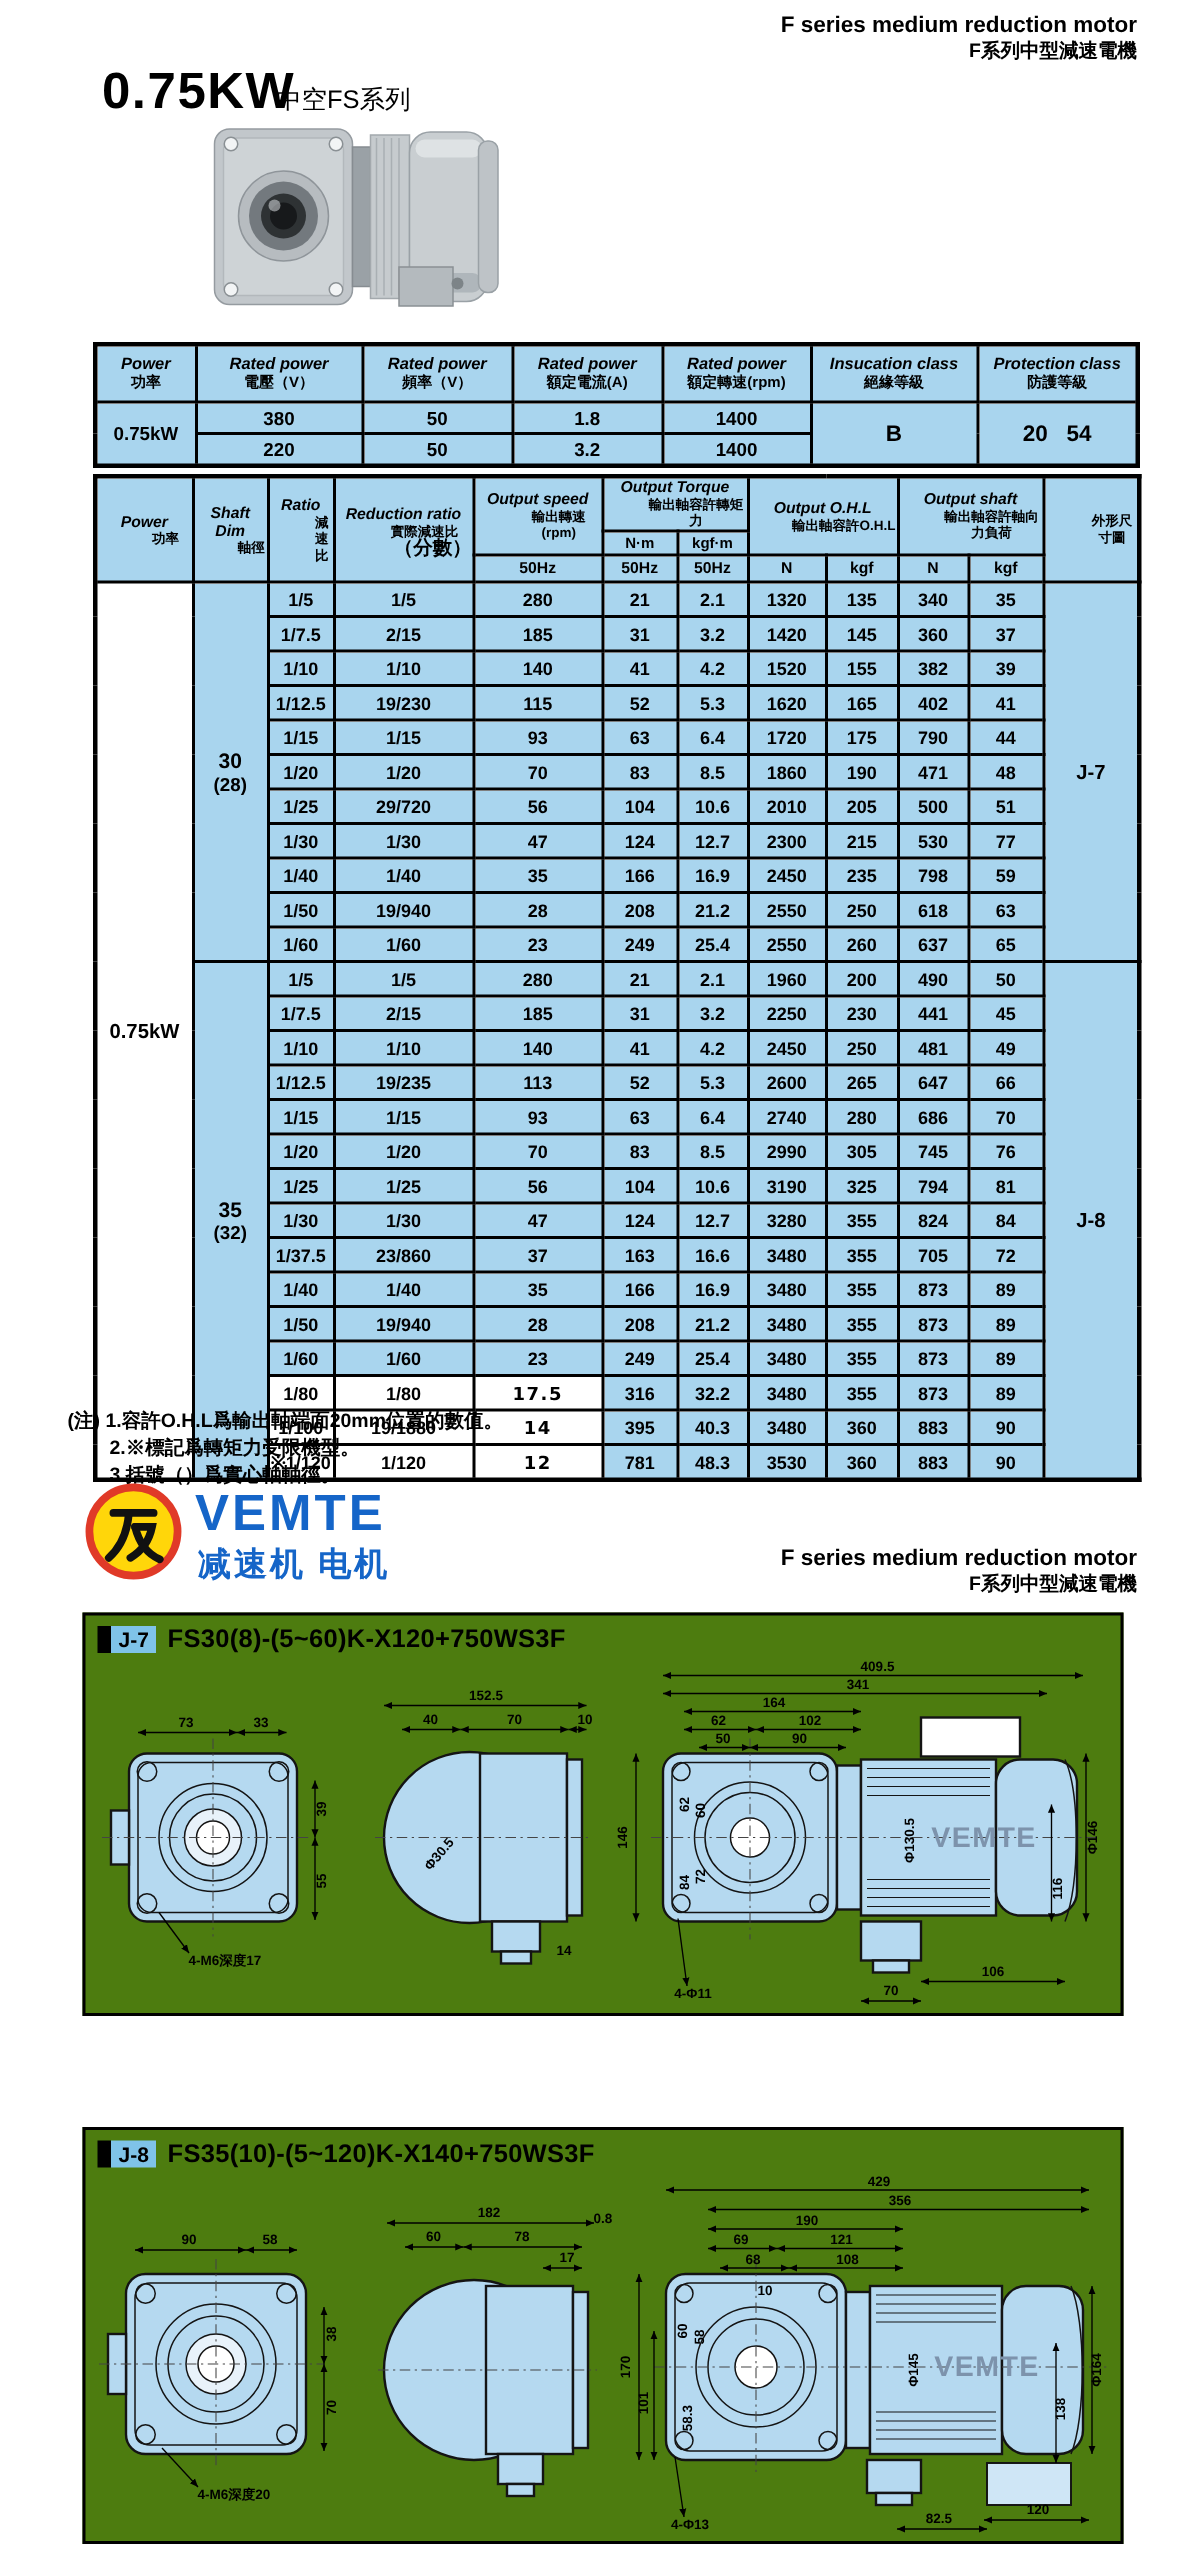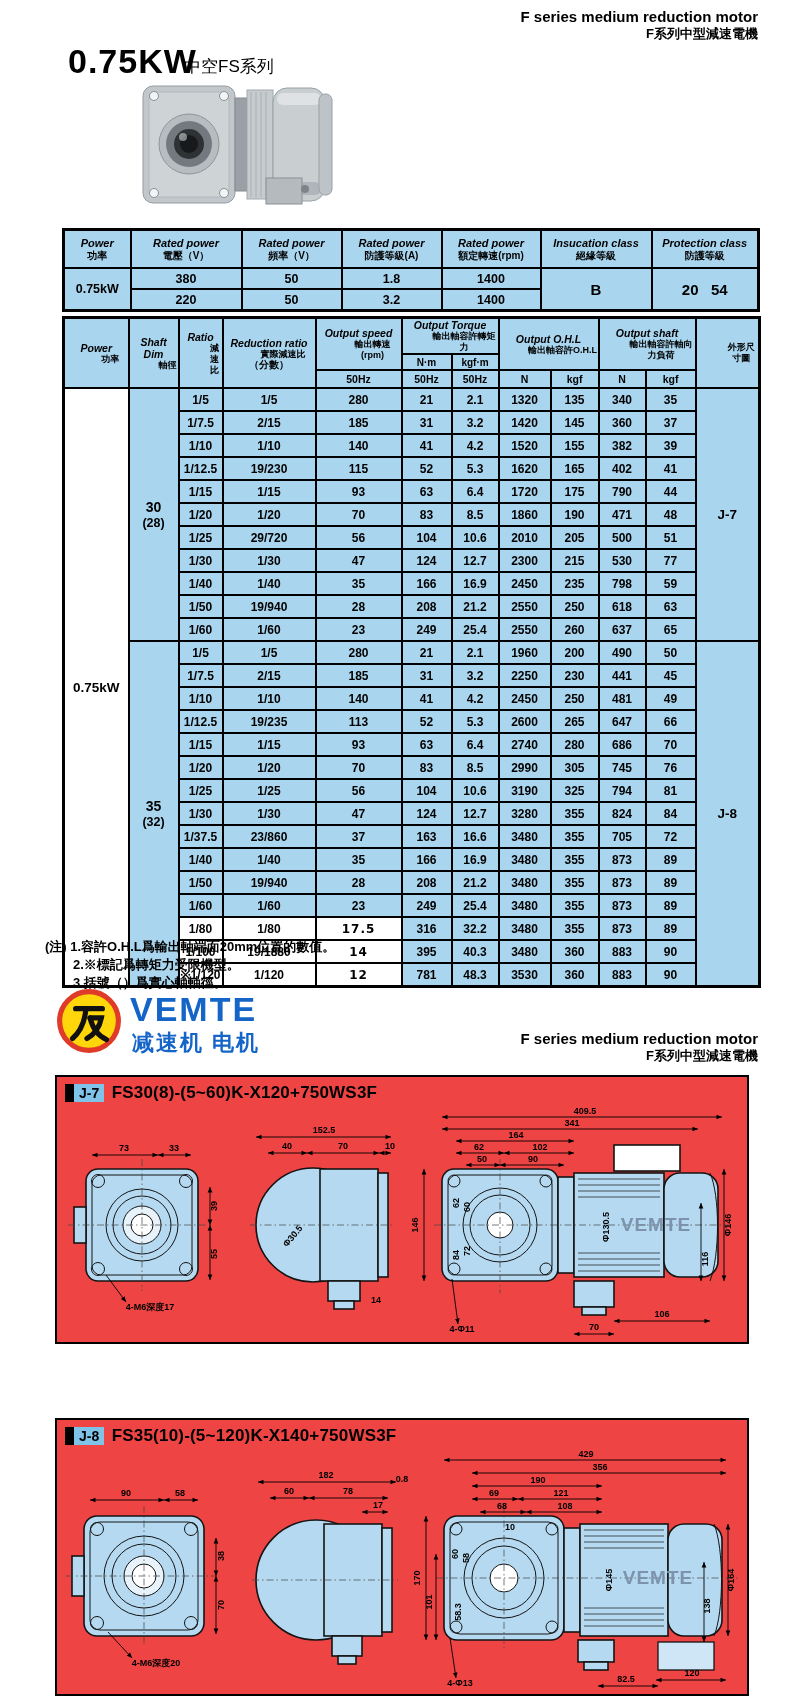--- a/index.html
+++ b/index.html
@@ -20,42 +20,42 @@
   .t1{left:62px;top:228px;width:695px;border:3px solid #000;}
   .t2{left:62px;top:316px;width:696px;border:3px solid #000;}
   .t1 th,.t1 td,.t2 th,.t2 td{border:2px solid #000;background:#a9d5ee;text-align:center;
       vertical-align:middle;padding:0;font-weight:bold;color:#000;overflow:hidden;}
   .t1 th{height:36px;}
   .t1 td{height:19px;font-size:12.5px;}
   .t1 .big{font-size:15px;}
   .pre{white-space:pre;}
   th .en{font-size:11px;line-height:13px;display:block;font-style:italic;}
   th .zh{font-size:10px;line-height:12px;display:block;}
-  th .zh2{font-size:10px;line-height:10px;display:block;}
+  th .zh2{font-size:13px;line-height:10px;display:block;text-align:right;}
   .t2 tr.h1 th{height:28px;}
   .t2 tr.h1 th .en{font-size:10.5px;line-height:12px;}
   .t2 tr.h1 th .zh{font-size:9px;line-height:11px;margin-left:28px;}
   .t2 tr.h2 th{height:14px;font-size:10px;}
   .t2 tr.h3 th{height:16px;font-size:10.5px;}
   .t2 td{height:21px;font-size:12px;}
   .t2 .pcell{background:#fff;font-size:13.5px;}
   .t2 .shaftcell{font-size:14px;line-height:16px;}
   .t2 .shaftcell .sub{font-size:12.5px;}
   .t2 .wht{background:#fff;margin-left:24px;}
   .t2 .alt{font-family:"DejaVu Sans",sans-serif;font-weight:600;letter-spacing:1px;}
   .t2 .dimcell{font-size:13.5px;}
   
   .notes{position:absolute;left:45px;top:938px;font-size:13px;font-weight:bold;line-height:18px;}
   .notes .ind{padding-left:28px;}
   
   .logo-svg{position:absolute;left:56px;top:988px;}
   .brand{position:absolute;left:130px;top:990px;font-size:34px;font-weight:bold;color:#1565c8;letter-spacing:2px;}
   .brand-sub{position:absolute;left:132px;top:1028px;font-size:22px;font-weight:bold;color:#1565c8;letter-spacing:2px;}
   
-  .dwg{position:absolute;left:55px;width:690px;background:#ef4444;border:2.5px solid #000;}
+  .dwg{position:absolute;left:55px;width:690px;background:#4d7c0f;border:2.5px solid #000;}
   .dwg-j7{top:1075px;height:265px;}
   .dwg-j8{top:1418px;height:274px;}
   .dwg-titlebar{position:absolute;left:8px;top:6px;height:20px;}
   .chipblk{display:inline-block;width:9px;height:18px;background:#000;vertical-align:middle;}
   .chip{display:inline-block;background:#7fc3e8;color:#000;font-size:14px;font-weight:bold;
         padding:1px 5px;vertical-align:middle;}
   .dwg-title{display:inline-block;font-size:17px;font-weight:bold;vertical-align:middle;margin-left:3px;letter-spacing:0.2px;}
   .dwg svg{position:absolute;left:1px;top:30px;}
   
   .blue{fill:#b5d9f0;stroke:#141414;stroke-width:1.6;}
@@ -127,21 +127,21 @@
         <th>
             <span class="en">Rated power</span>
             <span class="zh">電壓（V）</span>
           </th>
         <th>
             <span class="en">Rated power</span>
             <span class="zh">頻率（V）</span>
           </th>
         <th>
             <span class="en">Rated power</span>
-            <span class="zh">防護等級(A)</span>
+            <span class="zh">額定電流(A)</span>
           </th>
         <th>
             <span class="en">Rated power</span>
             <span class="zh">額定轉速(rpm)</span>
           </th>
         <th>
             <span class="en">Insucation class</span>
             <span class="zh">絕緣等級</span>
           </th>
         <th>

